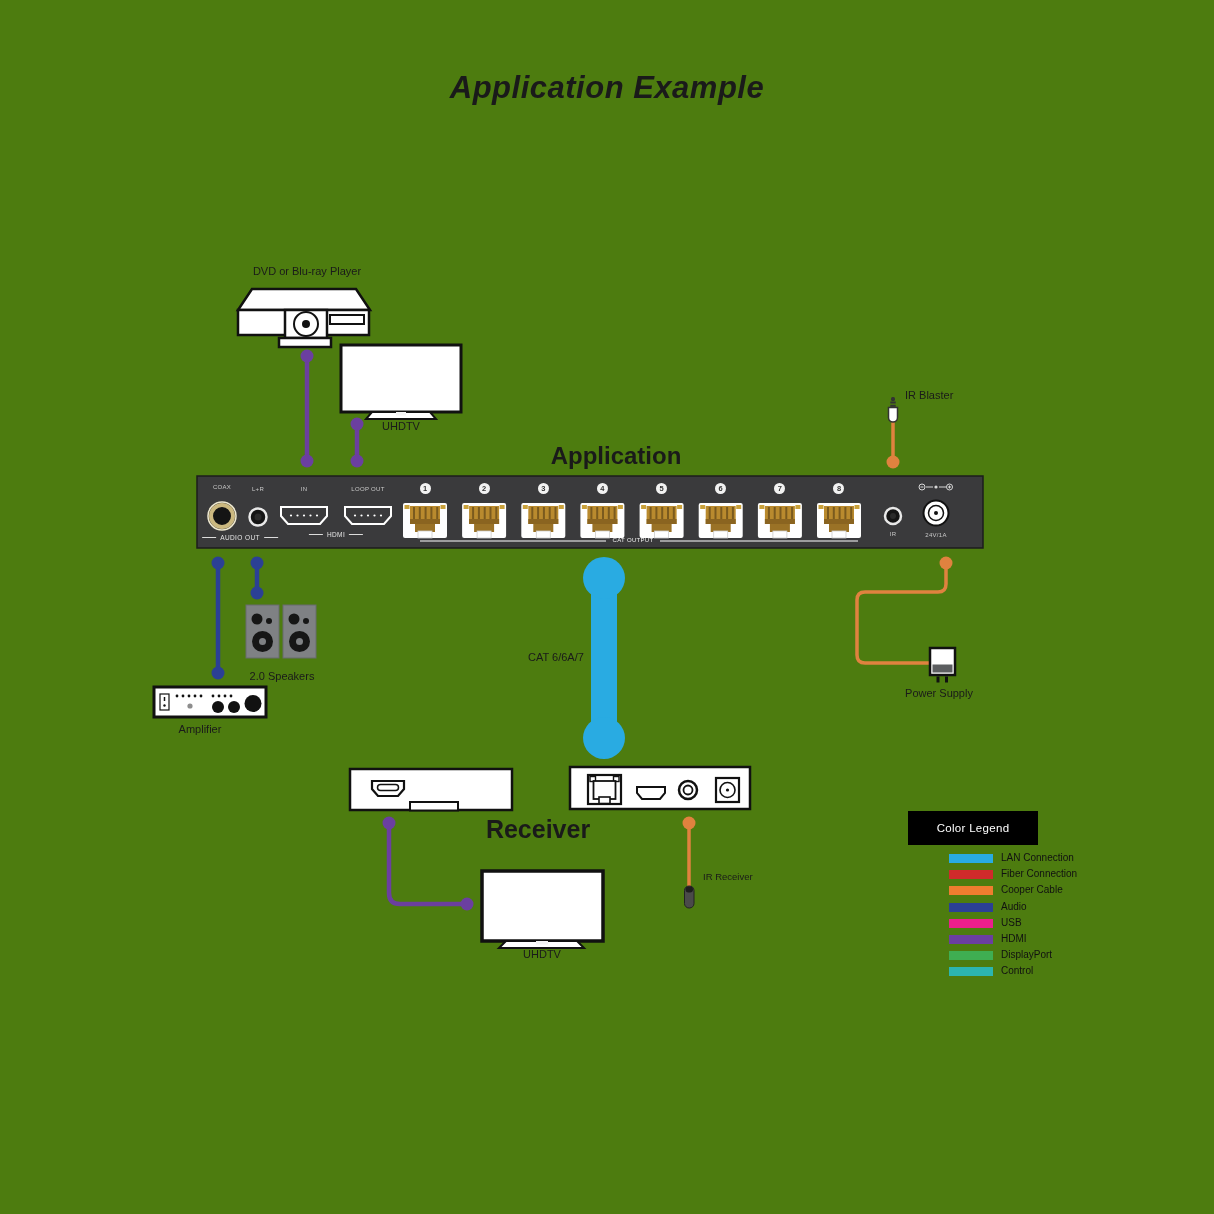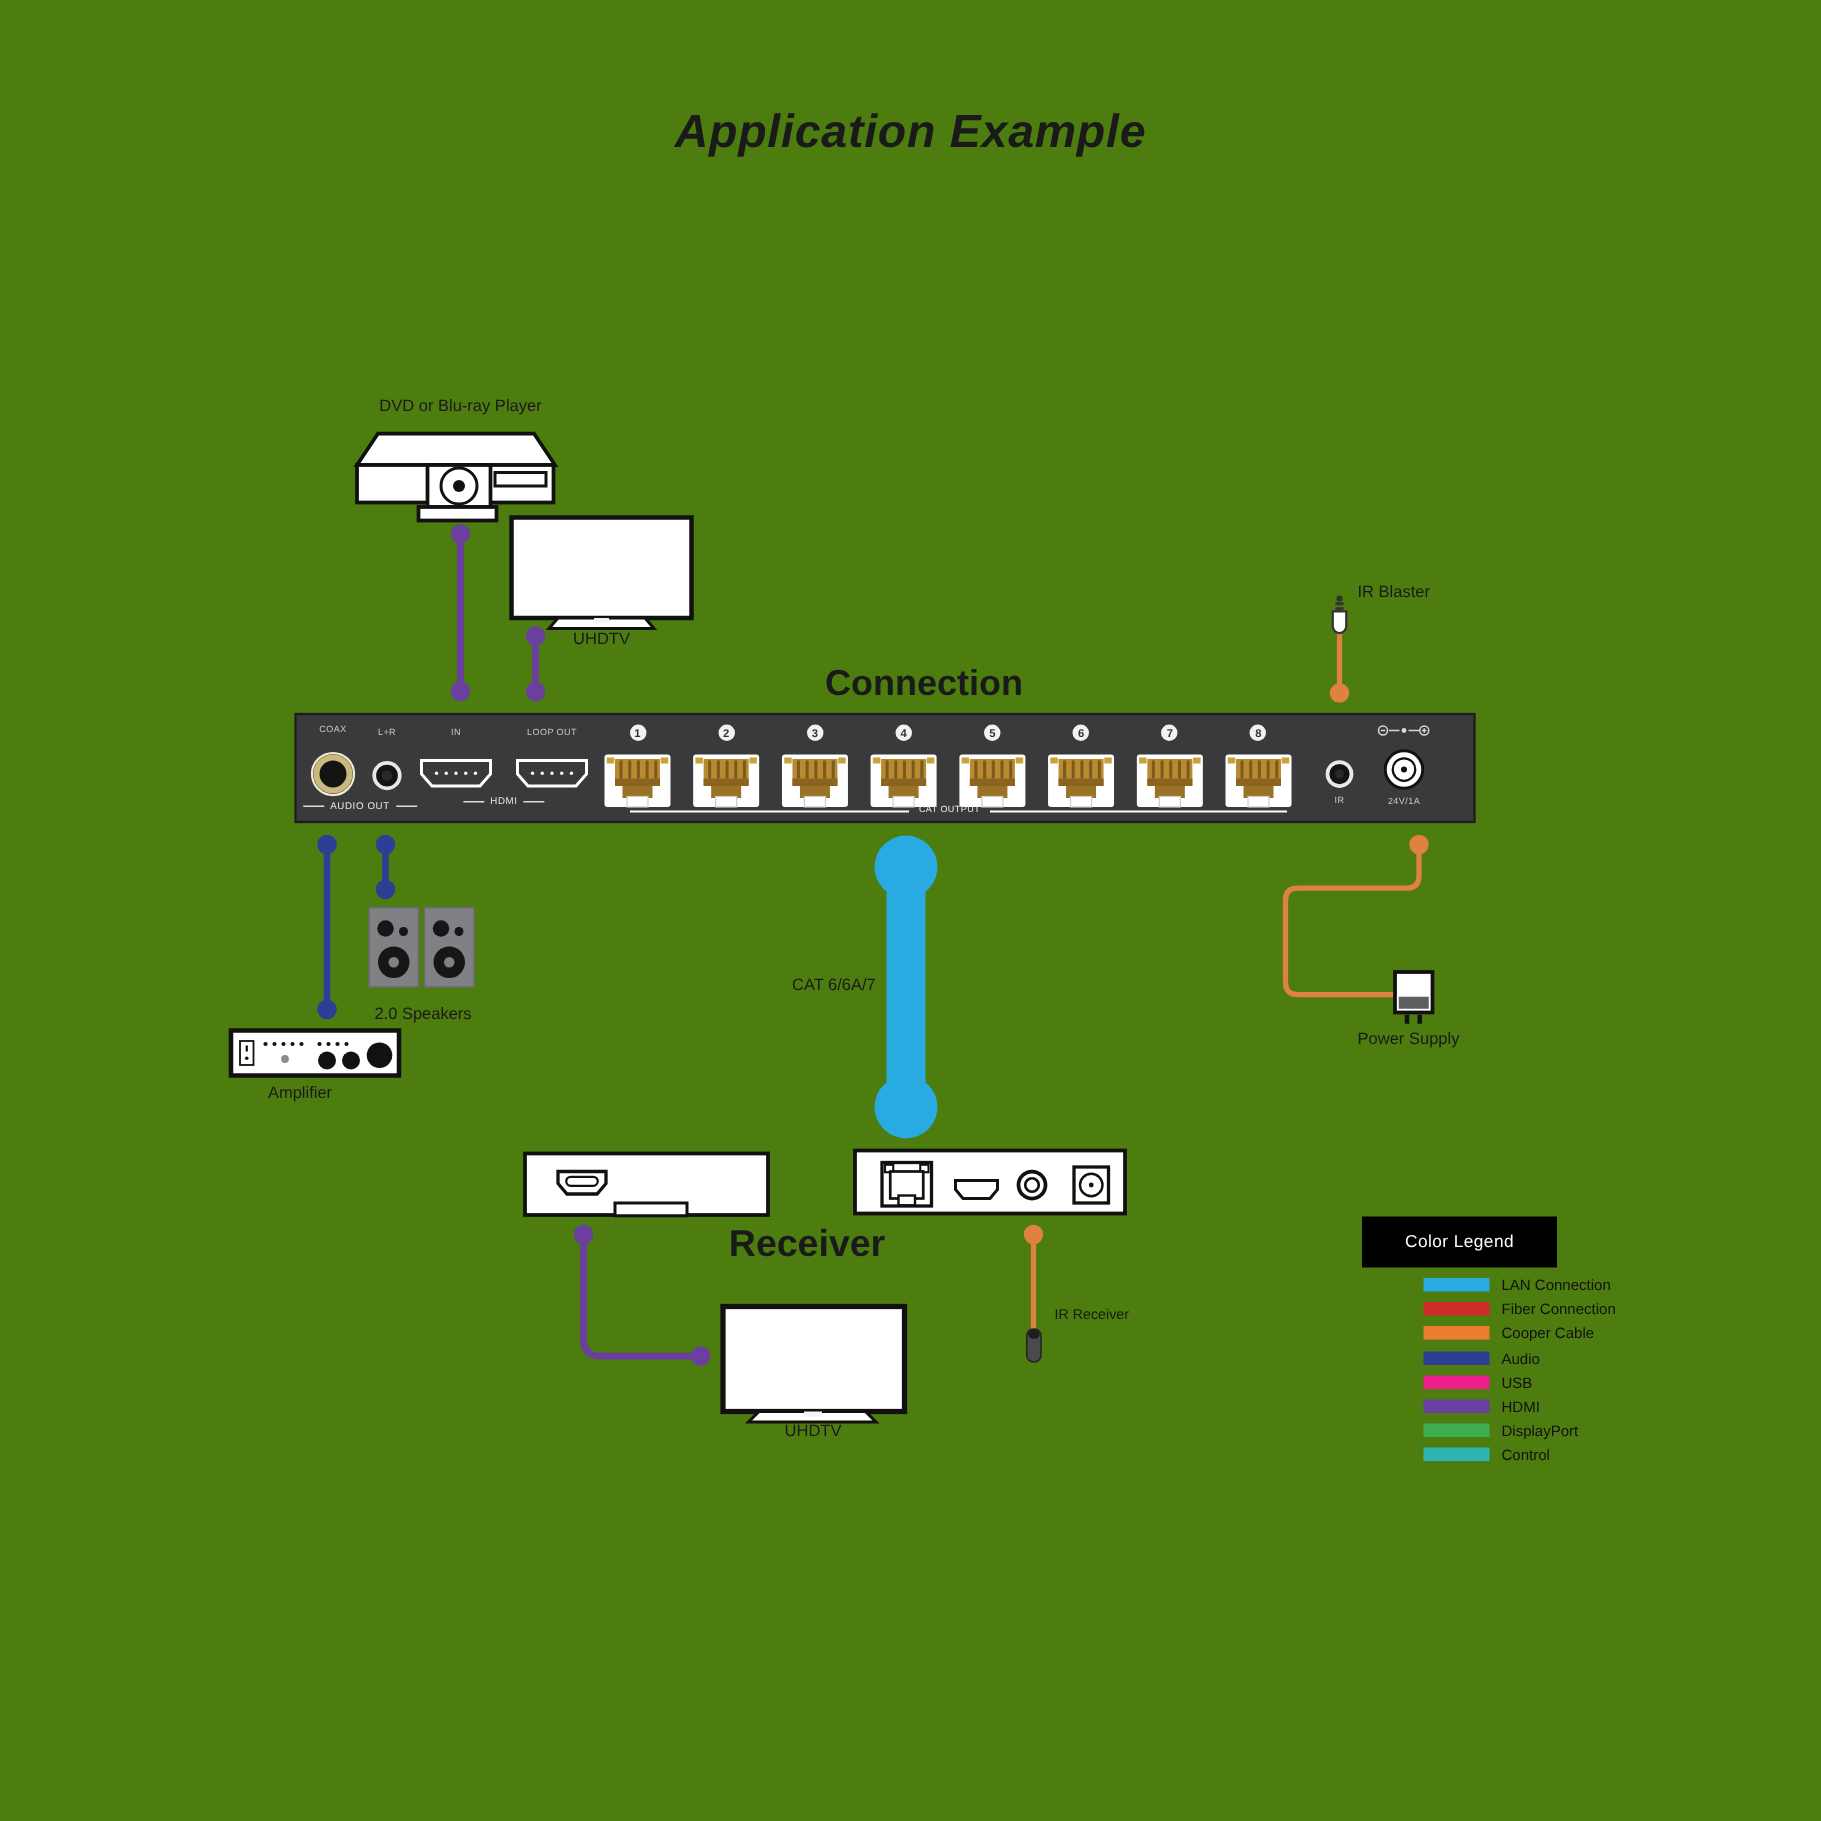--- a/index.html
+++ b/index.html
@@ -30,21 +30,21 @@
   
   #portnums{position:absolute;left:403px;top:483px;width:458px;display:flex;justify-content:space-between;}
   .portcell{width:44px;display:flex;justify-content:center;}
   .portnum{width:11px;height:11px;border-radius:50%;background:#f2f2f2;color:#333;
     font-size:7.5px;font-weight:bold;line-height:11px;text-align:center;}
   
   #legend{position:absolute;left:908px;top:811px;width:130px;}
   #legend .hdr{height:34px;background:#000;color:#fff;font-size:11.5px;
     display:flex;align-items:center;justify-content:center;letter-spacing:.3px;}
   #legend .rows{margin-top:7px;}
-  #legend .row{display:flex;align-items:flex-start;margin-bottom:5.2px;padding-left:41px;}
+  #legend .row{display:flex;align-items:flex-end;margin-bottom:5.2px;padding-left:41px;}
   #legend .swatch{width:44px;height:9px;flex:0 0 44px;}
   #legend .ltxt{margin-left:8px;font-size:10px;color:#111;white-space:nowrap;}
 </style>
 </head>
 <body>
 
 <div id="canvas">
 
   <svg class="layer" width="1214" height="1214" viewBox="0 0 1214 1214">
     <defs>
@@ -263,21 +263,21 @@
       <rect x="482" y="871" width="121" height="70" stroke-width="3.5"></rect>
       <polygon points="506,941 577,941 584,948 499,948" stroke-width="2"></polygon>
       <rect x="536" y="941" width="12" height="3.5" fill="#f4f4f4" stroke="none"></rect>
     </g>
   </svg>
 
   <div class="lbl ctr title" style="left:607px;top:70px;">Application Example</div>
 
   <div class="lbl ctr" style="left:307px;top:265px;">DVD or Blu-ray Player</div>
   <div class="lbl ctr" style="left:401px;top:420px;">UHDTV</div>
-  <div class="lbl ctr devlbl" style="left:616px;top:442px;">Connection</div>
+  <div class="lbl ctr devlbl" style="left:616px;top:442px;">Application</div>
   <div class="lbl" style="left:905px;top:389px;">IR Blaster</div>
   <div class="lbl ctr" style="left:282px;top:670px;">2.0 Speakers</div>
   <div class="lbl ctr" style="left:200px;top:723px;">Amplifier</div>
   <div class="lbl" style="left:528px;top:651px;">CAT 6/6A/7</div>
   <div class="lbl ctr" style="left:939px;top:687px;">Power Supply</div>
   <div class="lbl ctr devlbl" style="left:538px;top:815px;font-size:25px;">Receiver</div>
   <div class="lbl tiny" style="left:703px;top:871px;">IR Receiver</div>
   <div class="lbl ctr" style="left:542px;top:948px;">UHDTV</div>
 
   <div class="plbl" style="left:222px;top:484px;">COAX</div>

